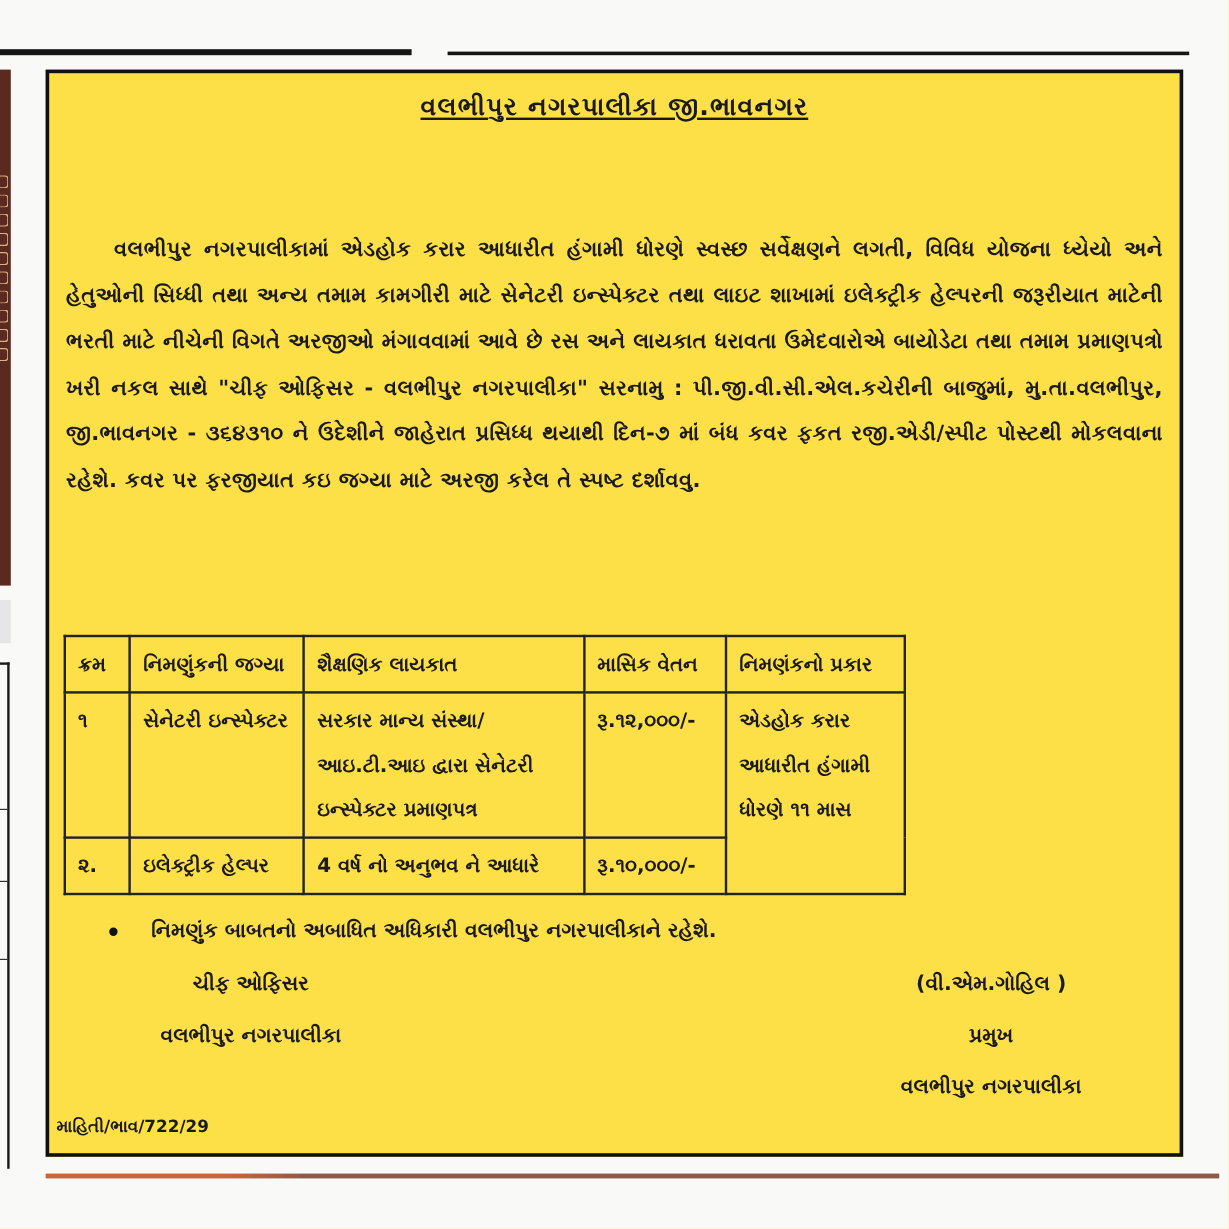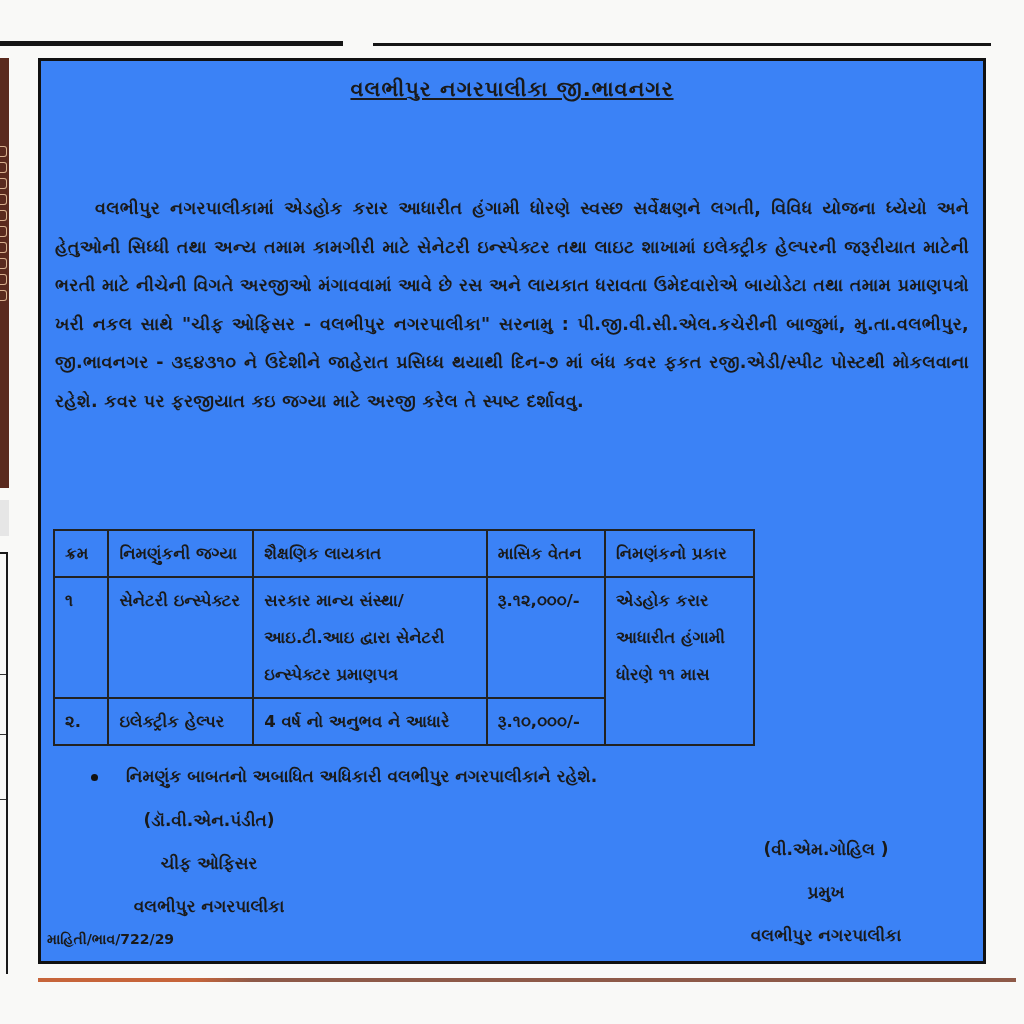--- a/index.html
+++ b/index.html
@@ -12,21 +12,21 @@
   .top-rule-left { position: absolute; left: 0; top: 41px; width: 343px; height: 5px; background: #151515; }
   .top-rule-right { position: absolute; left: 373px; top: 43px; width: 618px; height: 3px; background: #151515; }
   .left-strip { position: absolute; left: 0; top: 58px; width: 9px; height: 430px; background: #5a2a1e; }
   .left-strip .bead { position: absolute; left: 0; width: 6px; height: 9px; border: 1px solid #d9b08e; border-left: none; border-radius: 0 3px 3px 0; }
   .left-grey { position: absolute; left: 0; top: 500px; width: 9px; height: 36px; background: #e6e6e6; }
   .left-box { position: absolute; left: 0; top: 552px; width: 6px; height: 420px; border-right: 2px solid #1a1a1a; border-top: 2px solid #1a1a1a; }
   .left-box .tick { position: absolute; left: 0; width: 6px; height: 1px; background: #333; }
 
   .notice {
     position: absolute; left: 38px; top: 58px; width: 948px; height: 906px;
-    border: 3px solid #111; background: #3b82f6; box-sizing: border-box;
+    border: 3px solid #111; background: #fde047; box-sizing: border-box;
   }
   .title { position: absolute; left: 0; right: 0; top: 16px; text-align: center; font-size: 21px; font-weight: bold; letter-spacing: 1px; }
   .title span { text-decoration: underline; }
   .subtitle { position: absolute; left: 0; right: 0; top: 62px; text-align: center; font-size: 19px; font-weight: bold; }
   .subtitle .u { text-decoration: underline; }
 
   .body-para {
     position: absolute; left: 14px; right: 14px; top: 128px;
     font-size: 17.5px; font-weight: bold; line-height: 38.5px;
     text-align: justify; text-indent: 40px; letter-spacing: 0.3px;
@@ -110,26 +110,25 @@
       <td>રૂ.૧૦,૦૦૦/-</td>
     </tr>
   </tbody>
     </table>
 
   <div class="bullet" style="top:705px">
     <span class="dot"></span><span>નિમણુંક બાબતનો અબાધિત અધિકારી વલભીપુર નગરપાલીકાને રહેશે.</span>
   </div>
 
   <div class="sig" style="left:48px; top:738px; width:240px;">
-    <div>(ડૉ.વી.એન.પંડીત)</div>
     <div>ચીફ ઓફિસર</div>
     <div>વલભીપુર નગરપાલીકા</div>
   </div>
 
-  <div class="sig" style="left:665px; top:767px; width:240px;">
+  <div class="sig" style="left:665px; top:738px; width:240px;">
     <div>(વી.એમ.ગોહિલ )</div>
     <div>પ્રમુખ</div>
     <div>વલભીપુર નગરપાલીકા</div>
   </div>
 
   <div class="ref">માહિતી/ભાવ/722/29</div>
 </div>
 
 <div class="bottom-rule"></div>
 

